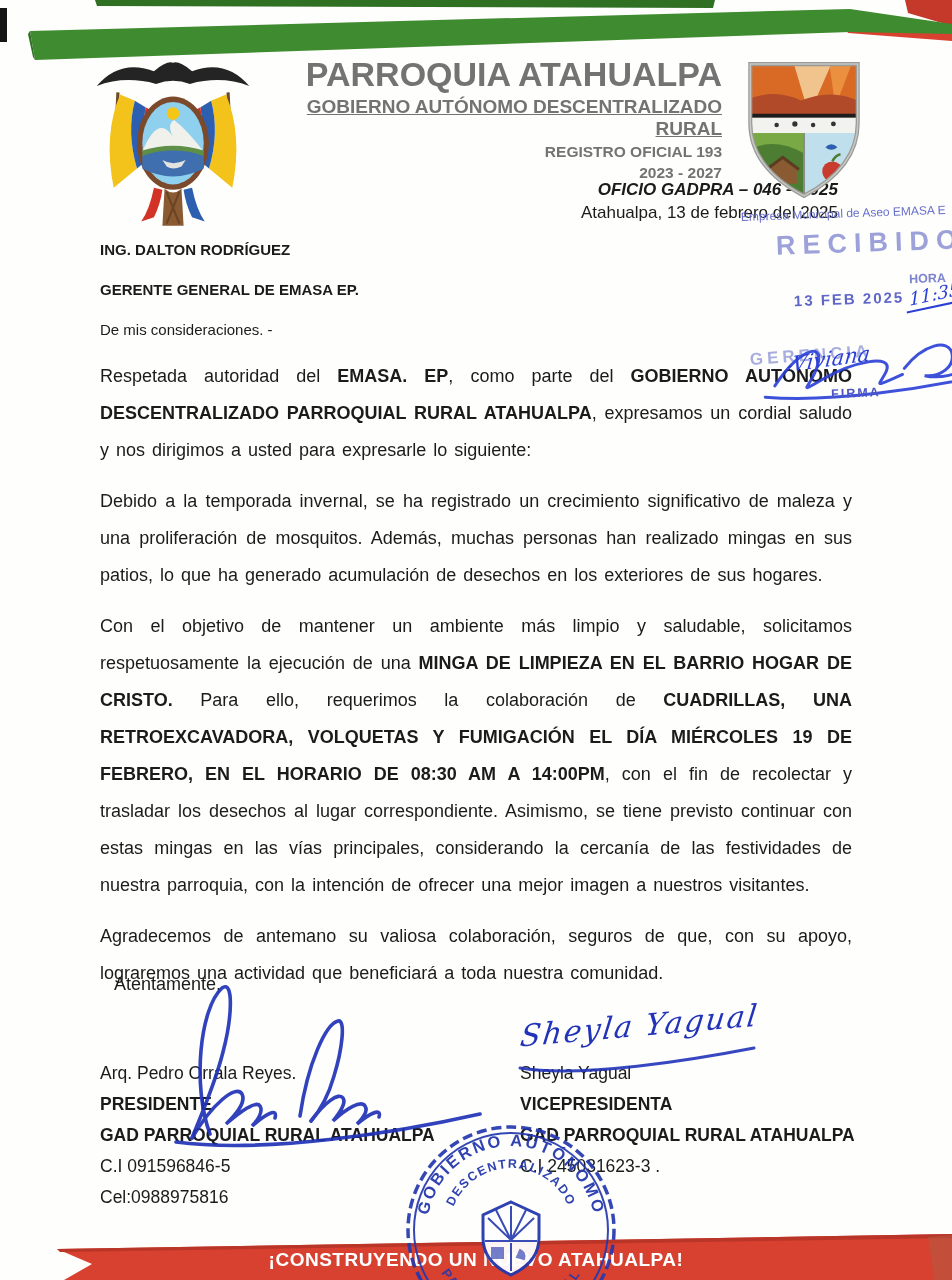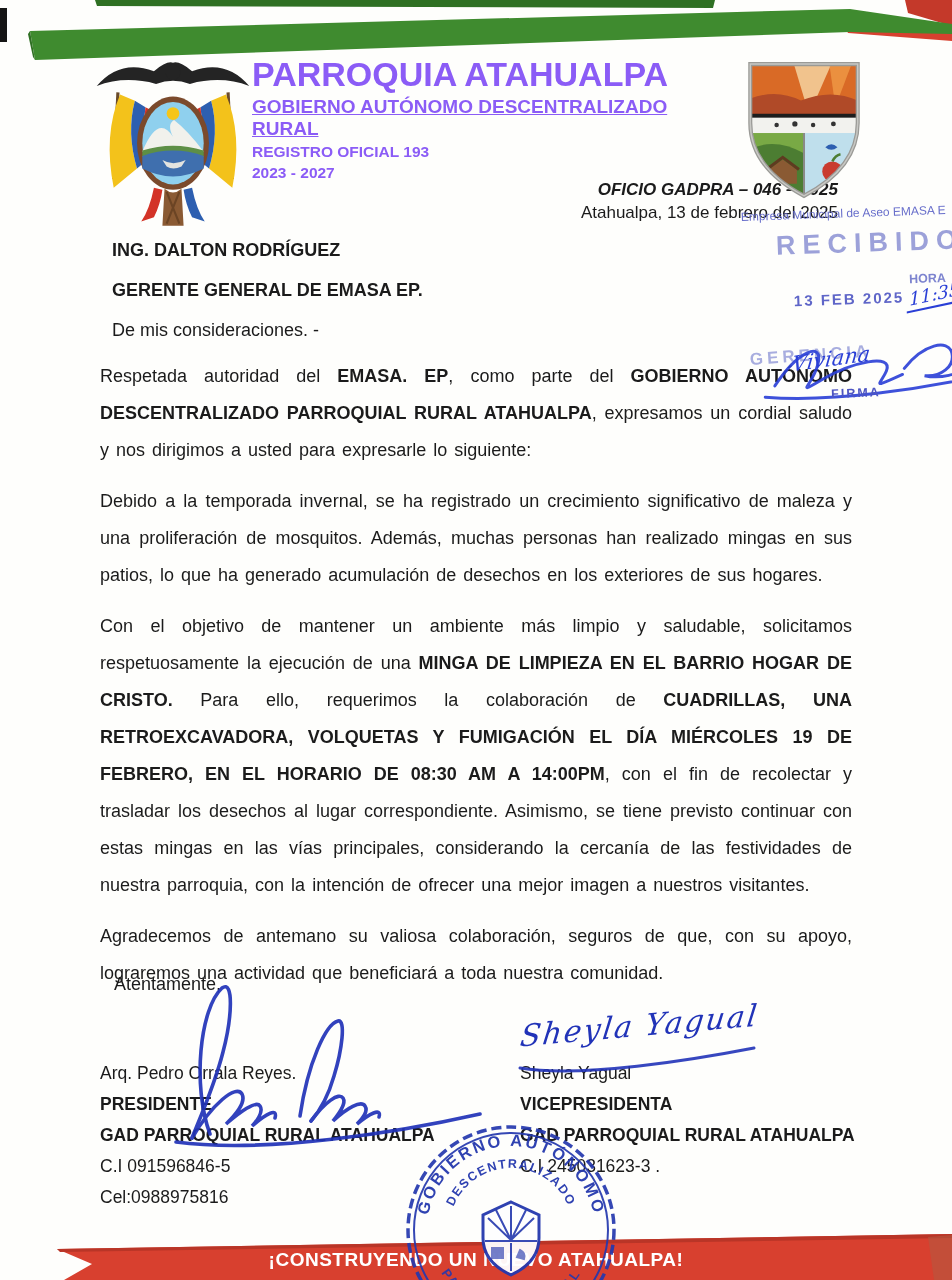--- a/index.html
+++ b/index.html
@@ -3,32 +3,32 @@
 <meta charset="utf-8">
 <style>
   html,body{margin:0;padding:0;background:#e9e9e9;}
   .page{position:relative;width:952px;height:1280px;background:#fefefc;overflow:hidden;
         font-family:"Liberation Sans",sans-serif;color:#1b1b1b;}
   svg{display:block;}
   .abs{position:absolute;}
 
   
   .scan-mark{position:absolute;left:0;top:8px;width:7px;height:34px;background:#151515;}
-  .hdr-text{position:absolute;left:252px;top:56px;width:470px;text-align:left;color:#8b5cf6;}
+  .hdr-text{position:absolute;left:252px;top:56px;width:470px;text-align:right;color:#737373;}
   .hdr-title{font-size:34px;font-weight:700;letter-spacing:0px;line-height:36px;}
   .hdr-l1{font-size:19px;font-weight:700;margin-top:4px;text-decoration:underline;}
   .hdr-l2,.hdr-l3,.hdr-l4{font-size:15.5px;font-weight:700;margin-top:3px;}
 
   .ref{position:absolute;top:178px;right:114px;width:420px;text-align:right;line-height:23px;}
   .ref-oficio{font-size:17px;font-weight:700;font-style:italic;}
   .ref-date{font-size:17px;}
 
   
   .body-flow{position:absolute;left:100px;top:230px;width:752px;z-index:2;}
-  .rcp{font-size:18px;height:40px;line-height:40px;margin-left:12px;}
+  .rcp{font-size:15px;height:40px;line-height:40px;}
   .rcp.b{font-weight:700;}
   .para{font-size:18px;line-height:37px;text-align:justify;margin:0 0 14px 0;word-spacing:2px;}
   .para .b{font-weight:700;}
   .closing{position:absolute;left:100px;top:974px;font-size:18px;z-index:2;margin-left:14px;}
 
   
   .sig-col{position:absolute;width:420px;font-size:17.5px;line-height:31px;z-index:2;}
   .sig-col .bold{font-weight:700;}
   .sig-left{left:100px;top:1058px;}
   .sig-right{left:520px;top:1058px;}

